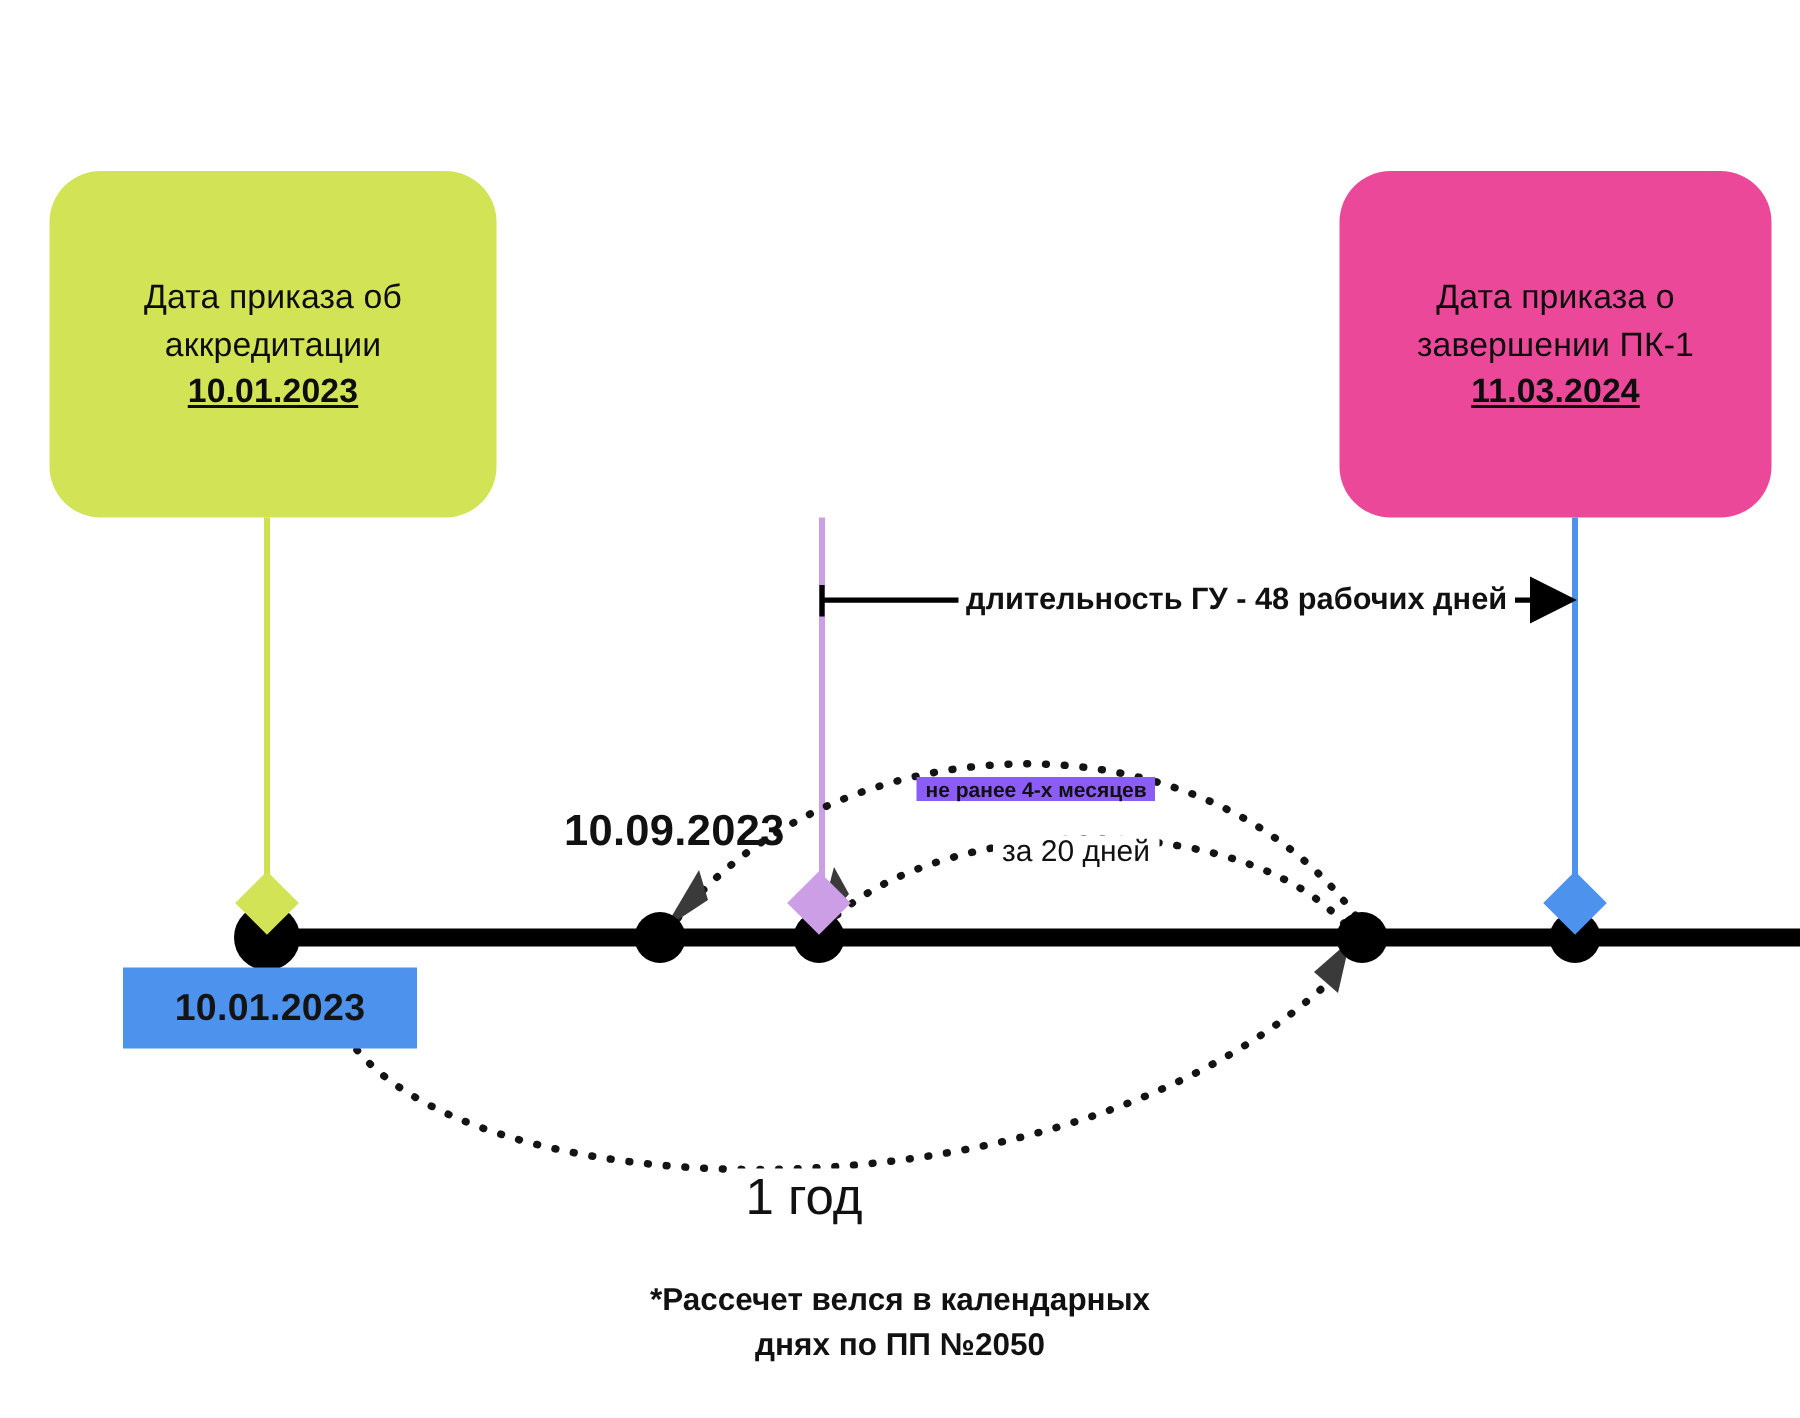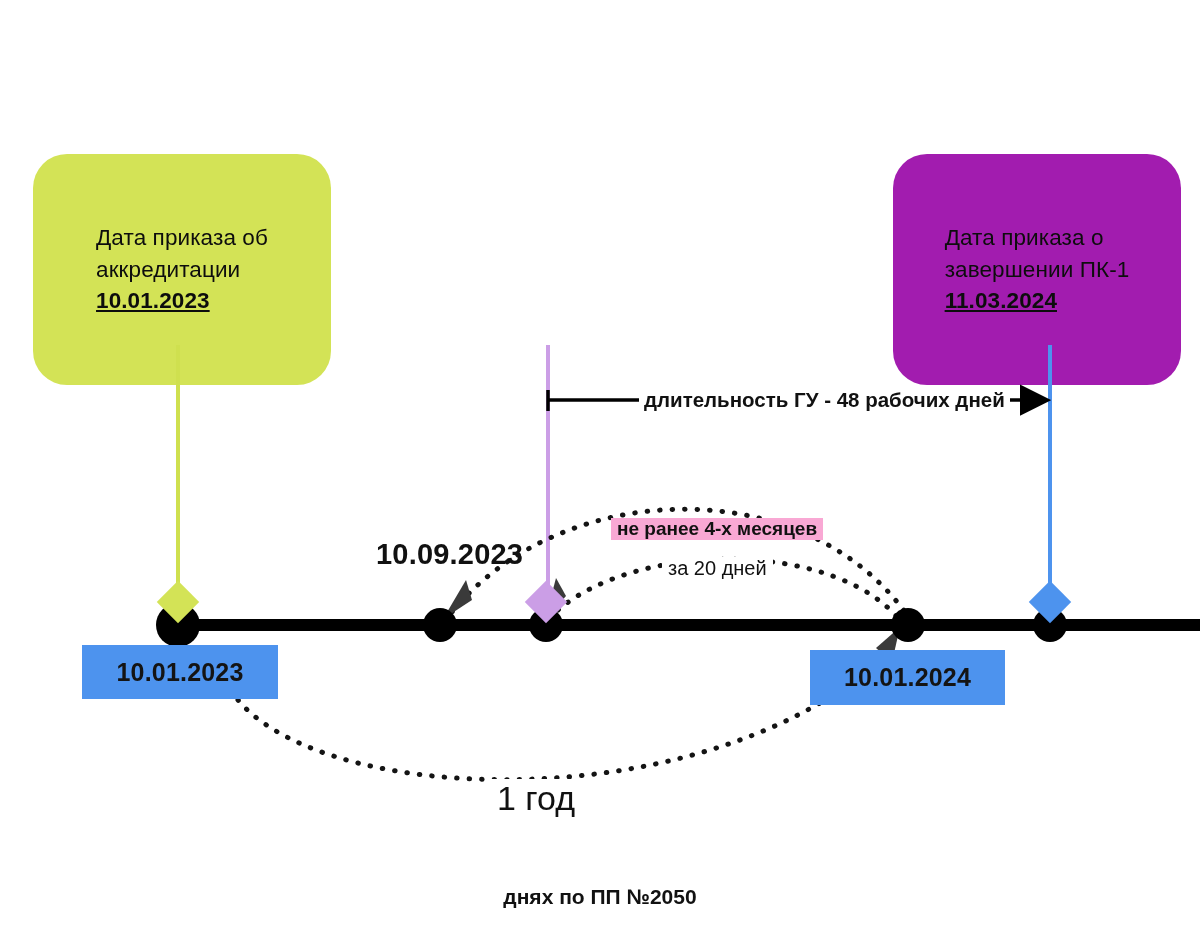--- a/index.html
+++ b/index.html
@@ -18,41 +18,41 @@
     overflow: hidden;
   }
 
   
   .card {
     position: absolute;
     border-radius: 34px;
     display: flex;
     align-items: center;
     justify-content: center;
+    text-align: center;
     box-sizing: border-box;
     padding: 8px 14px;
-    margin-top: 40px;
   }
   .card-text {
     font-size: 22.5px;
     line-height: 1.42;
     color: #0d0d0d;
     font-weight: 400;
     letter-spacing: 0.1px;
   }
   .card-date {
     font-weight: 700;
     text-decoration: underline;
     text-underline-offset: 2px;
     display: inline-block;
   }
 
   #card-1 { left: 33px;  top: 114px; width: 298px; height: 231px; background: #d3e356; }
   #card-2 { left: 398px; top: 114px; width: 300px; height: 231px; background: #cb9ee6; }
-  #card-3 { left: 893px; top: 114px; width: 288px; height: 231px; background: #a21caf; }
+  #card-3 { left: 893px; top: 114px; width: 288px; height: 231px; background: #ec4899; }
 
   
   .stem {
     position: absolute;
     width: 4px;
   }
   #stem-1 { left: 176px;  top: 345px; height: 258px; background: #cfe04f; }
   #stem-2 { left: 546px;  top: 345px; height: 258px; background: #cb9ee6; }
   #stem-3 { left: 1048px; top: 345px; height: 258px; background: #4d93ee; }
 
@@ -109,22 +109,22 @@
     left: 376px; top: 538px;
     font-size: 29px; font-weight: 700; letter-spacing: 0.2px;
   }
   #label-duration {
     left: 639px; top: 388px;
     font-size: 20.5px; font-weight: 700;
     background: #ffffff; padding: 0 5px;
   }
   #label-4months {
     left: 611px; top: 518px;
-    font-size: 19px; font-weight: 700;
-    background: #f9a8d4; padding: 0 6px;
+    font-size: 14px; font-weight: 700;
+    background: #8b5cf6; padding: 0 6px;
   }
   #label-20days {
     left: 662px; top: 557px;
     font-size: 20px; font-weight: 400;
     background: #ffffff; padding: 0 6px;
   }
   #label-year {
     left: 489px; top: 779px;
     font-size: 34px; font-weight: 400;
     background: #ffffff; padding: 0 8px;
@@ -203,26 +203,25 @@
   <div class="tl-dot small" style="left:440px;  top:625px;"></div>
   <div class="tl-dot small" style="left:546px;  top:625px;"></div>
   <div class="tl-dot small" style="left:908px;  top:625px;"></div>
   <div class="tl-dot small" style="left:1050px; top:625px;"></div>
 
   <div class="diamond" id="dia-1" style="left:178px;  top:602px;"></div>
   <div class="diamond" id="dia-2" style="left:546px;  top:602px;"></div>
   <div class="diamond" id="dia-3" style="left:1050px; top:602px;"></div>
 
   <div class="chip" id="chip-1">10.01.2023</div>
-  <div class="chip" id="chip-2">10.01.2024</div>
 
   <div class="lbl" id="label-mid-date">10.09.2023</div>
   <div class="lbl" id="label-duration">длительность ГУ - 48 рабочих дней</div>
   <div class="lbl" id="label-4months">не ранее 4-х месяцев</div>
   <div class="lbl" id="label-20days">за 20 дней</div>
   <div class="lbl" id="label-year">1 год</div>
 
   <div id="footnote">
-    <br>
+    <span>*Рассечет велся в календарных</span><br>
     <span>днях по ПП №2050</span>
   </div>
 
 </div>
 
 </body></html>

